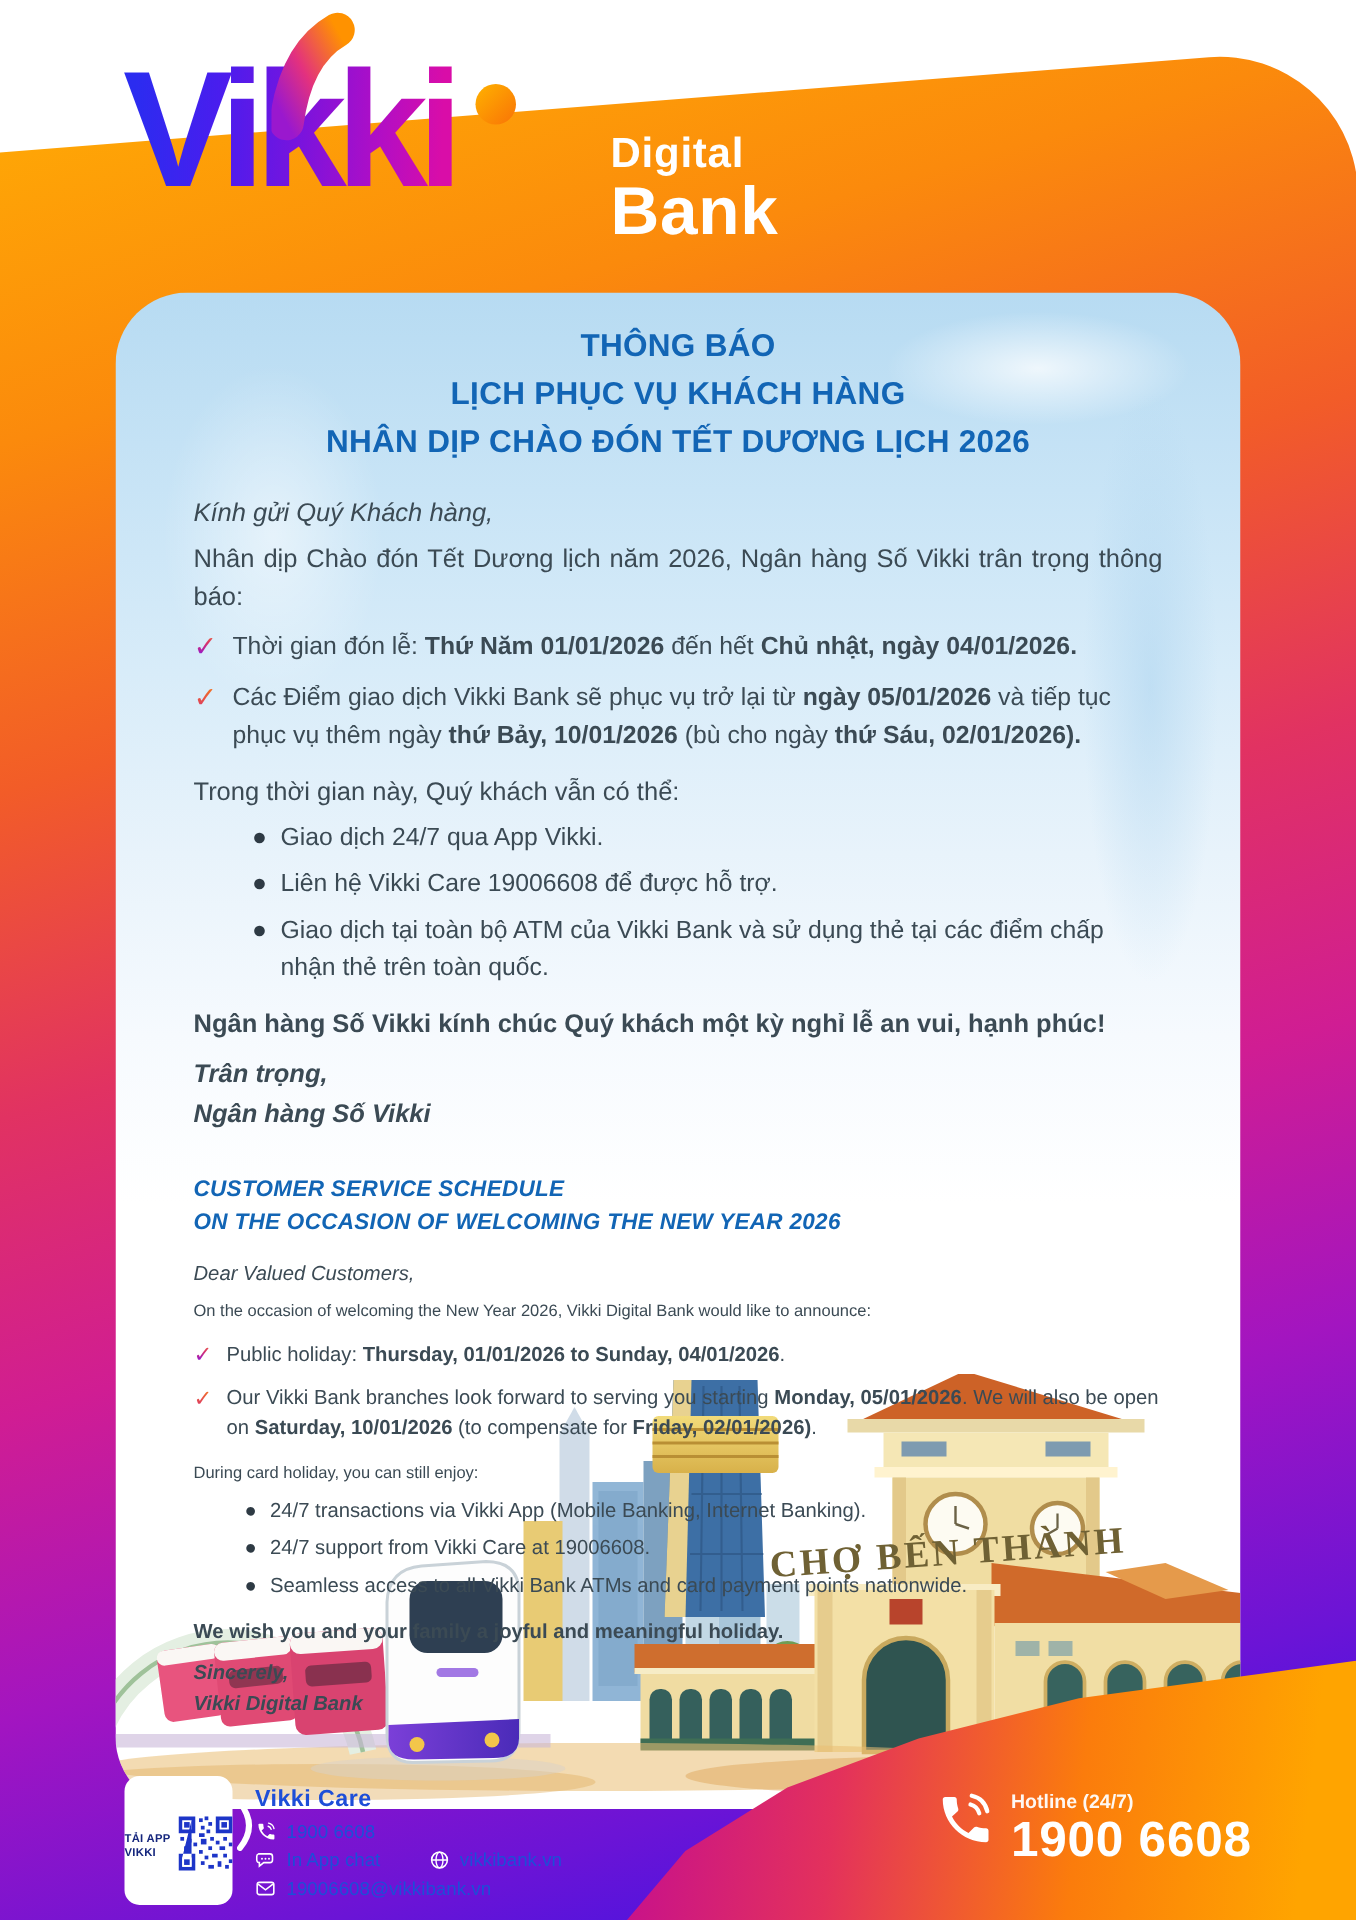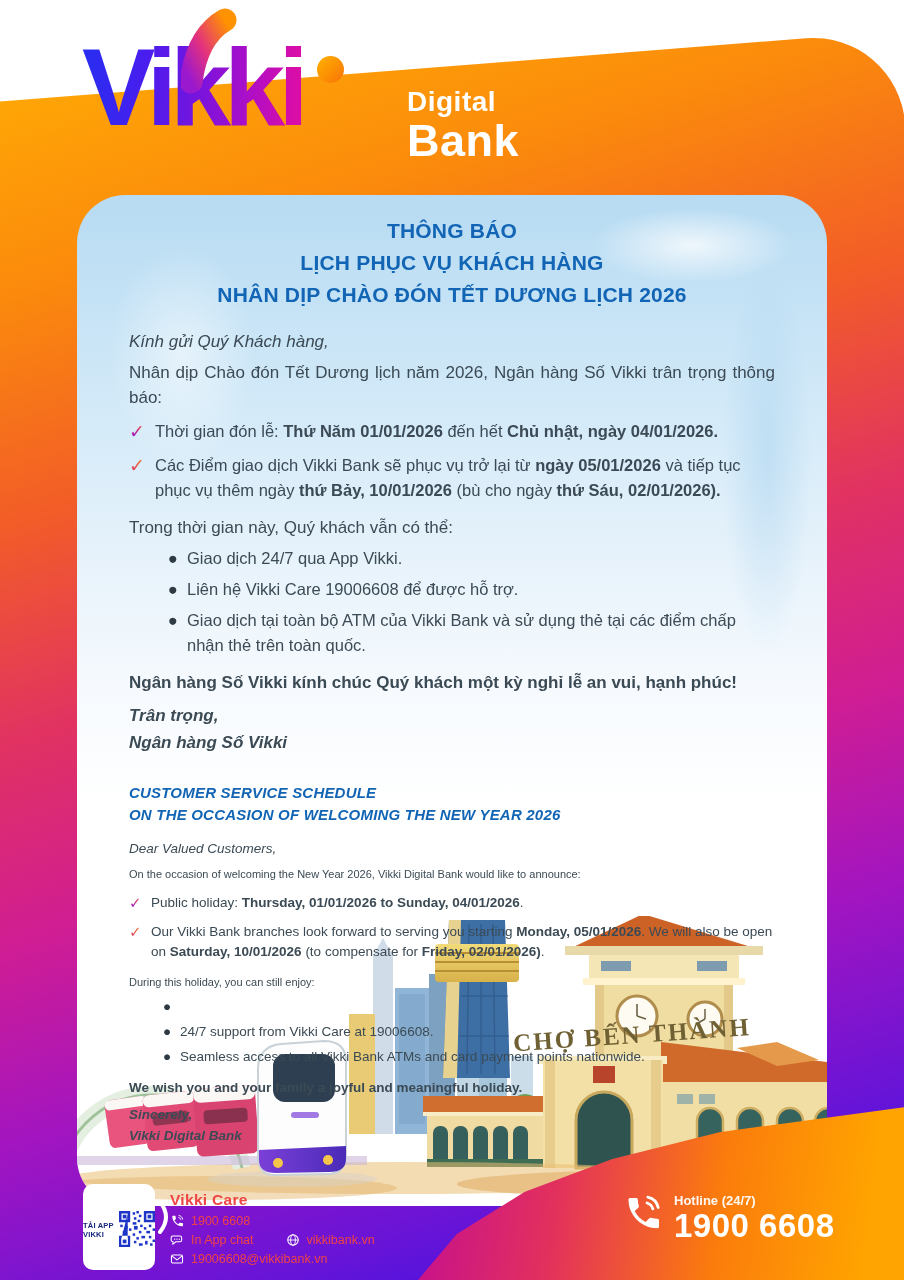--- a/index.html
+++ b/index.html
@@ -54,21 +54,21 @@
   
   .swoosh{position:absolute;left:418px;top:1088px;width:486px;height:192px;z-index:5;
     background:linear-gradient(97deg,#C40D91 0%,#E3315C 30%,#FB7C0C 62%,#FFA400 92%);
     clip-path:polygon(0% 100%,8% 76%,22% 54%,40% 37%,62% 23%,100% 10%,100% 100%);}
   
   .qr-card{position:absolute;left:83px;top:1184px;width:72px;height:86px;background:#fff;border-radius:10px;
     z-index:6;display:flex;flex-direction:row;align-items:center;}
   .qr-label{font-size:7.5px;font-weight:bold;color:#15267D;letter-spacing:.2px;margin-top:6px;}
   .qr-svg{margin-top:3px;}
   .qr-arc{position:absolute;left:158px;top:1200px;z-index:6;}
-  .care{position:absolute;left:170px;top:1191px;z-index:6;color:#ef4444;}
+  .care{position:absolute;left:170px;top:1191px;z-index:6;color:#1d4ed8;}
   .care-title{font-size:15.5px;font-weight:bold;letter-spacing:.3px;}
   .care-row{display:flex;align-items:center;gap:7px;margin-top:5px;font-size:12.5px;}
   .care-row .gap{width:18px;}
   .ico{flex:none;display:inline-flex;}
   
   .hotline{position:absolute;left:622px;top:1193px;z-index:6;display:flex;align-items:flex-start;gap:12px;color:#fff;}
   .hot-label{font-size:13px;font-weight:bold;opacity:.95;}
   .hot-number{font-size:33px;font-weight:bold;letter-spacing:.5px;line-height:36px;}
   b{font-weight:bold;}
 </style>
@@ -148,24 +148,25 @@
 
         <div class="check-row">
           <span class="check-ico">✓</span>
           <div><span>Public holiday: </span><b>Thursday, 01/01/2026 to Sunday, 04/01/2026</b><span>.</span></div>
         </div>
         <div class="check-row">
           <span class="check-ico">✓</span>
           <div><span>Our Vikki Bank branches look forward to serving you starting </span><b>Monday, 05/01/2026</b><span>. We will also be open on </span><b>Saturday, 10/01/2026</b><span> (to compensate for </span><b>Friday, 02/01/2026)</b><span>.</span></div>
         </div>
 
-        <div class="para" style="margin-top:10px;">During this holiday, you can still enjoy:</div>
+        <div class="para" style="margin-top:10px;">During card holiday, you can still enjoy:</div>
 
         <div class="bullet-row">
           <span class="bullet-dot">●</span>
+          <div>24/7 transactions via Vikki App (Mobile Banking, Internet Banking).</div>
         </div>
         <div class="bullet-row">
           <span class="bullet-dot">●</span>
           <div>24/7 support from Vikki Care at 19006608.</div>
         </div>
         <div class="bullet-row">
           <span class="bullet-dot">●</span>
           <div>Seamless access to all Vikki Bank ATMs and card payment points nationwide.</div>
         </div>
 

